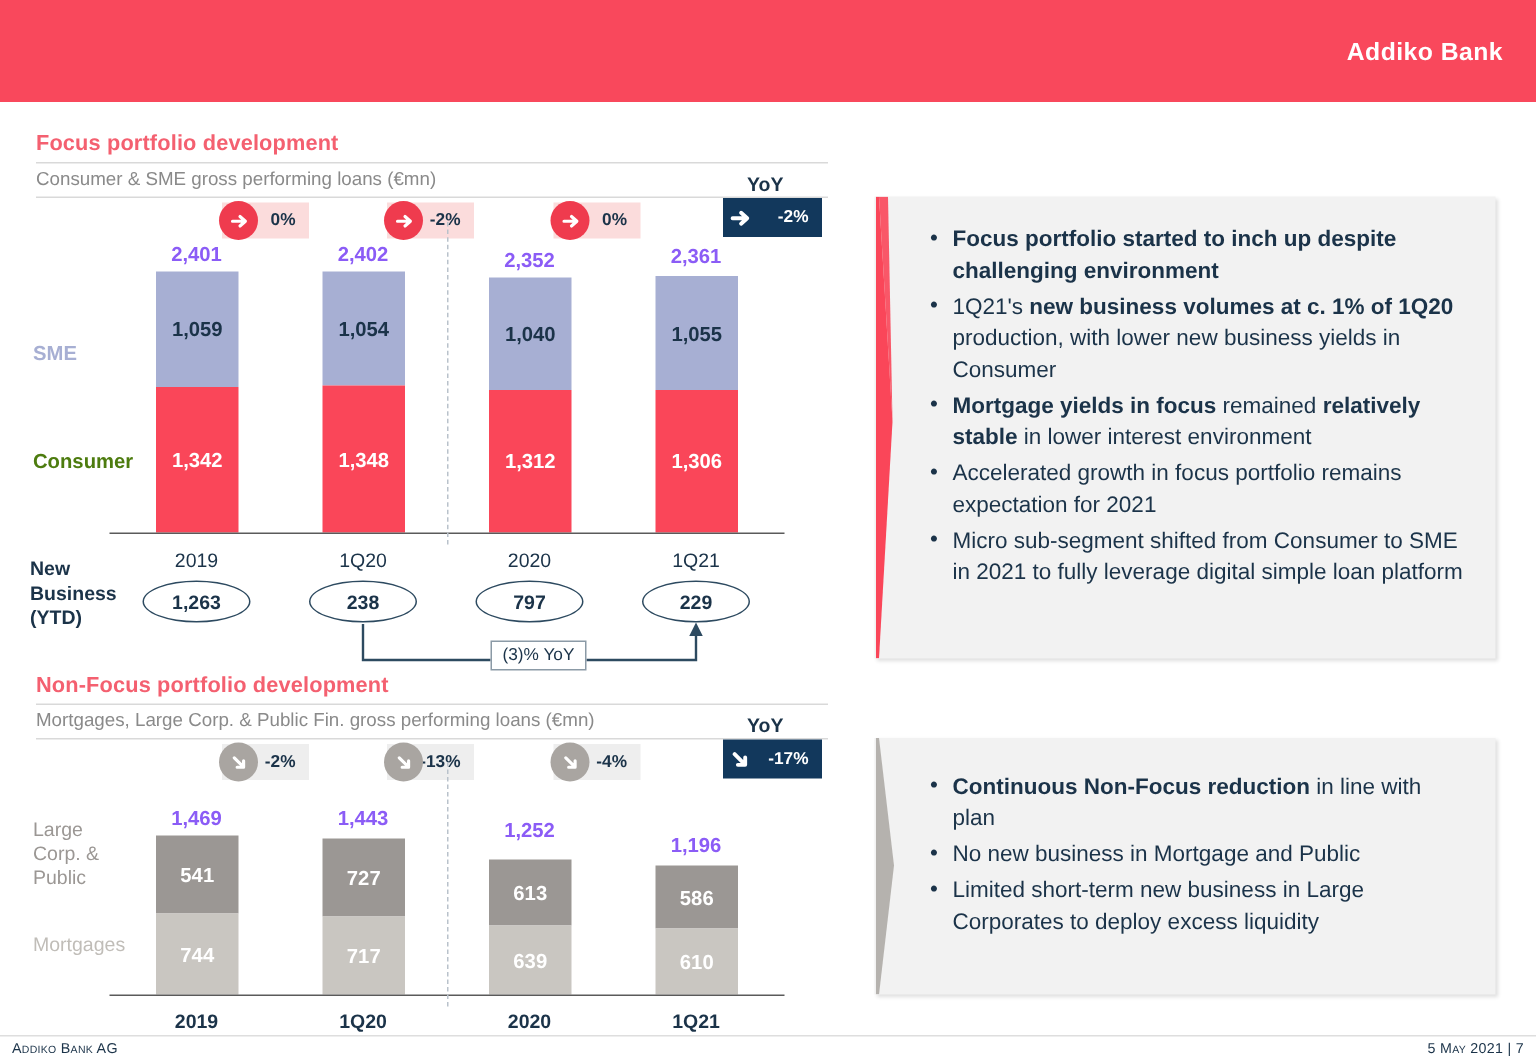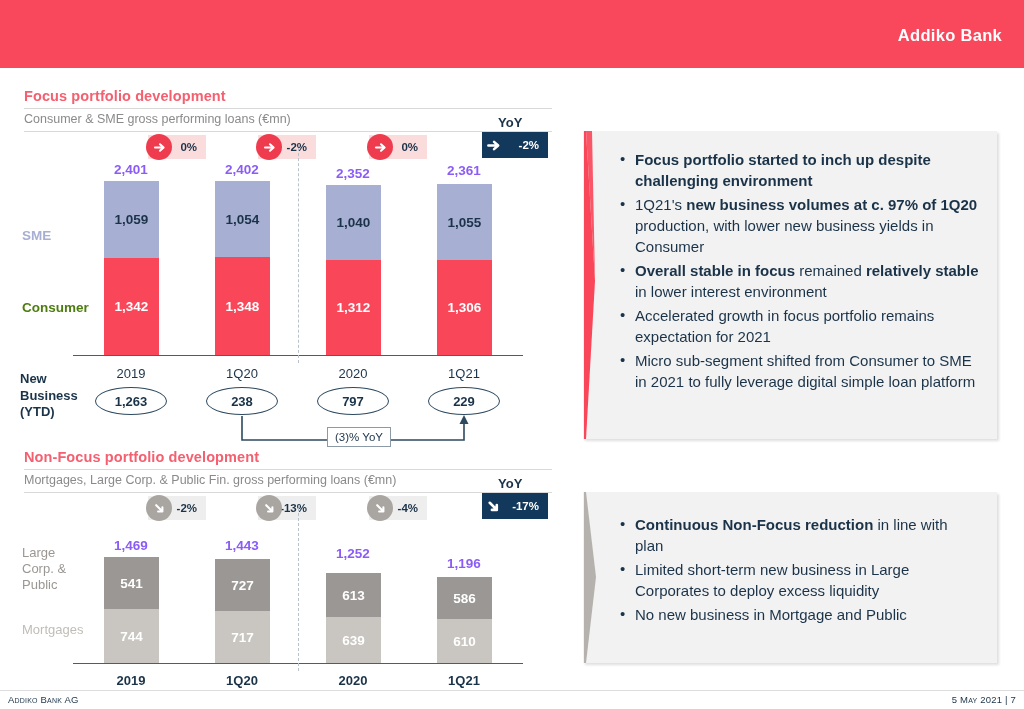--- a/index.html
+++ b/index.html
@@ -312,35 +312,35 @@
   <div class="cat-label" style="left:317px; top:673px; width:72px; font-weight:700;">2020</div>
   <div class="cat-label" style="left:428px; top:673px; width:72px; font-weight:700;">1Q21</div>
 
   <div class="panel" style="left:583px; top:131px; width:414px; height:308px;">
     <svg class="wedge" viewBox="0 0 26 308" preserveAspectRatio="none">
       <path d="M3 0 L12 150 L3 308 L1 308 L1 0 Z" fill="#fa4659"></path>
       <path d="M12 150 L3 0 L9 0 Z" fill="#fa4659" opacity="0.9"></path>
     </svg>
     <ul style="margin:18px 18px 0 36px;">
       <li><b>Focus portfolio started to inch up despite challenging environment</b></li>
-      <li><span>1Q21's </span><b>new business volumes at c. 97% of 1Q20</b><span> production, with lower new business yields in Consumer</span></li>
-      <li><b>Overall stable in focus</b><span> remained </span><b>relatively stable</b><span> in lower interest environment</span></li>
+      <li><span>1Q21's </span><b>new business volumes at c. 1% of 1Q20</b><span> production, with lower new business yields in Consumer</span></li>
+      <li><b>Mortgage yields in focus</b><span> remained </span><b>relatively stable</b><span> in lower interest environment</span></li>
       <li><span>Accelerated growth in focus portfolio remains expectation for 2021</span></li>
       <li><span>Micro sub-segment shifted from Consumer to SME in 2021 to fully leverage digital simple loan platform</span></li>
     </ul>
   </div>
 
   <div class="panel" style="left:583px; top:492px; width:414px; height:171px;">
     <svg class="wedge" viewBox="0 0 26 171" preserveAspectRatio="none">
       <path d="M3 0 L13 85 L3 171 L1 171 L1 0 Z" fill="#b5b2ae"></path>
     </svg>
     <ul style="margin:22px 18px 0 36px;">
       <li><b>Continuous Non-Focus reduction</b><span> in line with plan</span></li>
+      <li><span>No new business in Mortgage and Public</span></li>
       <li><span>Limited short-term new business in Large Corporates to deploy excess liquidity</span></li>
-      <li><span>No new business in Mortgage and Public</span></li>
     </ul>
   </div>
 
   <div class="foot-line"></div>
   <div class="foot-left">Addiko Bank AG</div>
   <div class="foot-right">5 May 2021 | 7</div>
 
 </div>
 
 </body></html>

